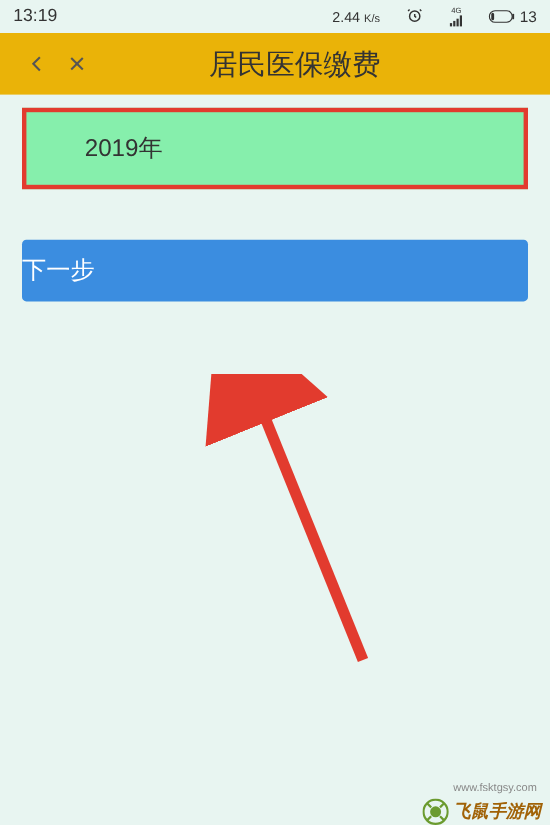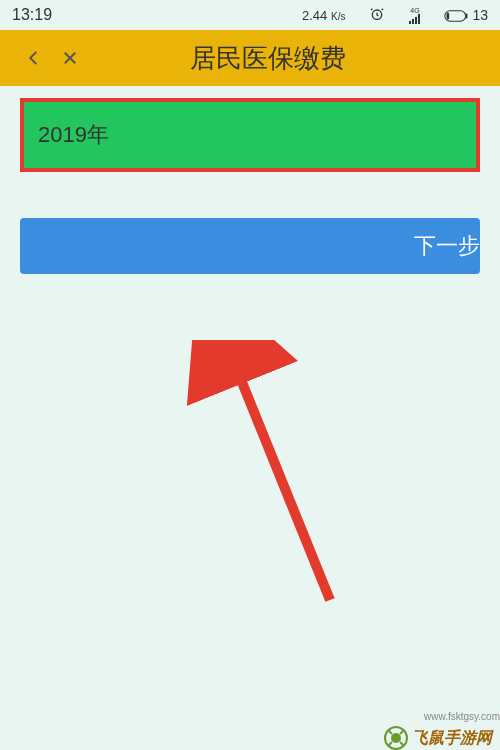--- a/index.html
+++ b/index.html
@@ -59,21 +59,21 @@
     .signal-bars span {
       width: 2px;
       background: #333;
     }
     .signal-bars span:nth-child(1) { height: 3px; }
     .signal-bars span:nth-child(2) { height: 5px; }
     .signal-bars span:nth-child(3) { height: 7px; }
     .signal-bars span:nth-child(4) { height: 10px; }
     .battery-icon {
       display: flex;
-      align-items: flex-end;
+      align-items: center;
       gap: 2px;
     }
     .battery-icon svg {
       width: 26px;
       height: 14px;
     }
     .header {
       height: 56px;
       display: flex;
       align-items: center;
@@ -100,21 +100,22 @@
       text-align: center;
       font-size: 26px;
       color: #333;
       margin-right: 36px;
     }
     .content {
       padding: 12px 20px;
     }
     .option-group {
       border: 4px solid #e23b2e;
-      background: #22c55e;
+      background: #86efac;
+      padding-left: 39px;
     }
     .option-item {
       padding: 18px 14px;
       font-size: 22px;
       color: #333;
       border-bottom: 1px solid #c9e2db;
     }
     .option-item:last-child {
       border-bottom: none;
     }
@@ -122,21 +123,21 @@
       margin-top: 46px;
       width: 100%;
       height: 56px;
       background: #3b8de0;
       color: #fff;
       font-size: 22px;
       border: none;
       border-radius: 4px;
       display: flex;
       align-items: center;
-      justify-content: flex-end;
+      justify-content: flex-start;
     }
     .arrow-container {
       position: absolute;
       top: 340px;
       left: 70px;
       width: 280px;
       height: 280px;
       pointer-events: none;
     }
     .watermark {
@@ -151,21 +152,21 @@
       font-style: italic;
       font-weight: bold;
     }
     .watermark-logo {
       width: 24px;
       height: 24px;
     }
     .watermark-url {
       position: absolute;
       bottom: 28px;
-      right: 0;
+      right: 12px;
       font-size: 10px;
       color: #888;
     }
   </style>
 </head>
 <body>
 
 <div class="status-bar">
   <div class="status-left">13:19</div>
   <div class="status-right">

